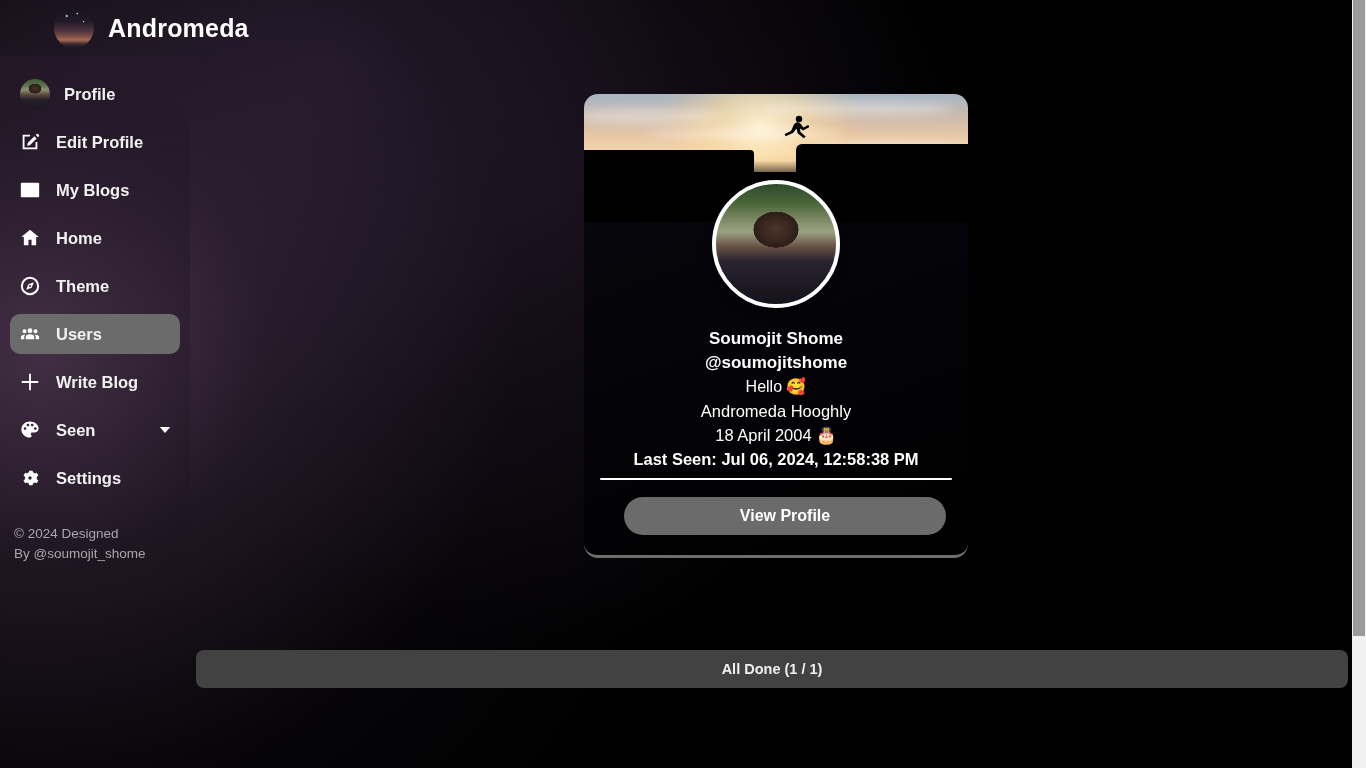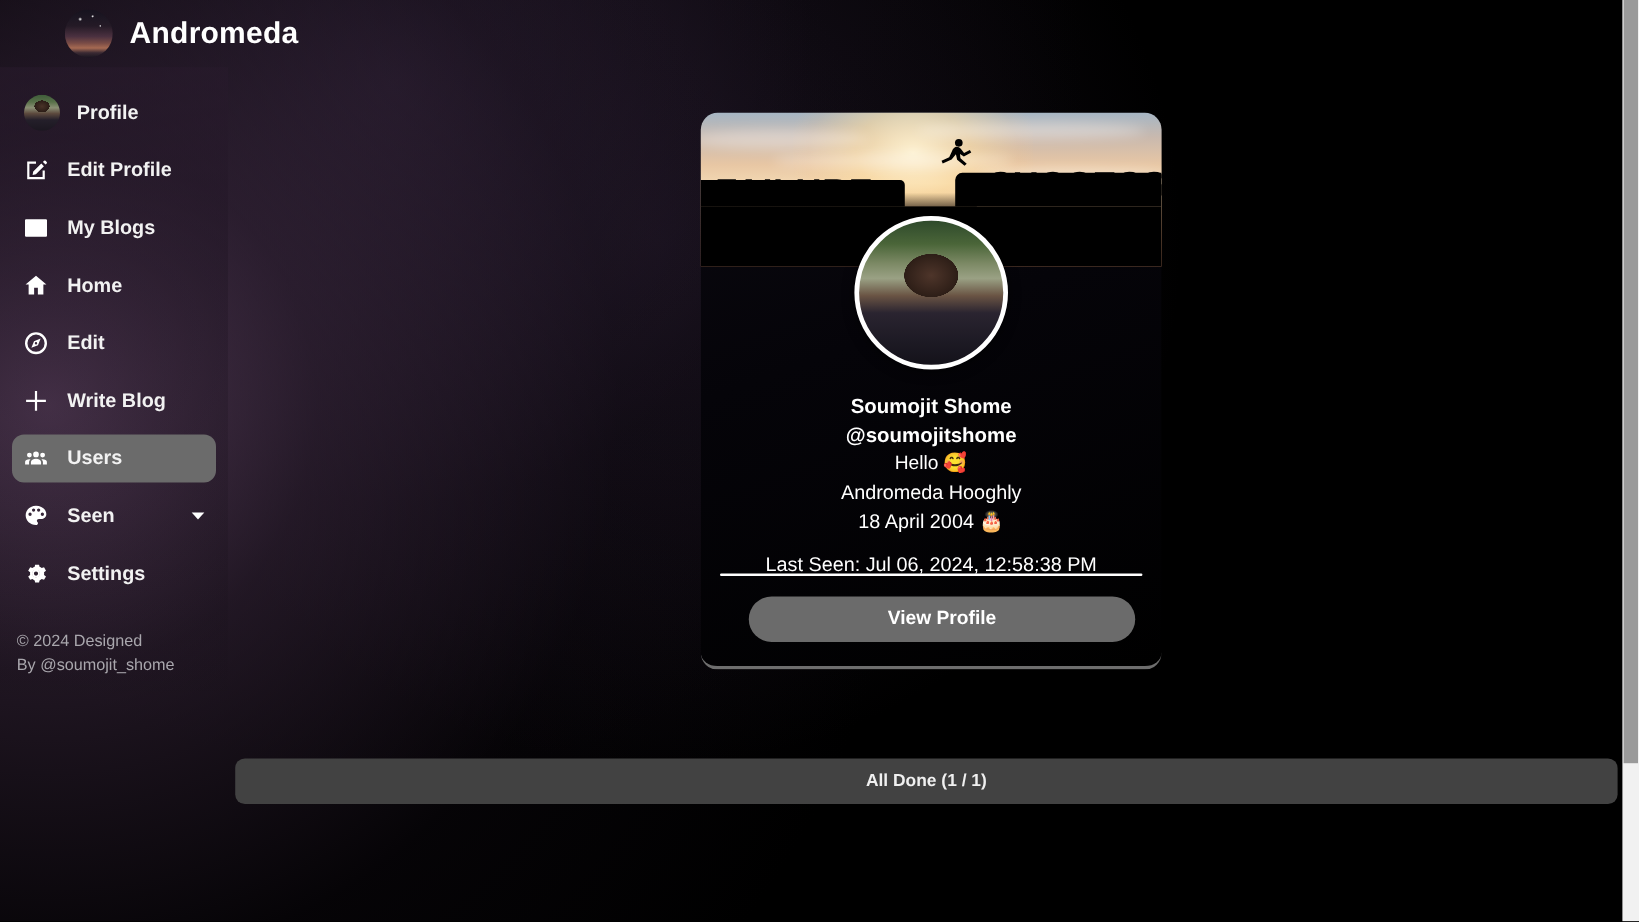--- a/index.html
+++ b/index.html
@@ -141,36 +141,36 @@
   #card-body {
     position:absolute; left:0; top:233px; width:100%;
     display:flex; flex-direction:column; align-items:center;
     text-align:center;
   }
   #p-name { font-size:17px; font-weight:bold; color:#fff; line-height:24px; }
   #p-handle { font-size:17px; font-weight:bold; color:#fff; line-height:24px; margin-top:0px; }
   #p-bio { font-size:16px; font-weight:normal; color:#fff; line-height:24px; }
   #p-location { font-size:16.5px; font-weight:normal; color:#fff; line-height:24px; }
   #p-birthday { font-size:16.5px; font-weight:normal; color:#fff; line-height:24px; }
-  #p-lastseen { font-size:16.5px; font-weight:normal; color:#fff; line-height:24px;margin-top:12px; }
+  #p-lastseen { font-size:16.5px; font-weight:bold; color:#fff; line-height:24px; }
 
   #card-divider {
     position:absolute; left:16px; top:384px; width:352px; height:2px;
     background:#fff; border-radius:1px;
   }
   #view-profile-btn {
     position:absolute; left:40px; top:403px; width:322px; height:38px;
     border:none; border-radius:19px; background:#6b6b6b;
     color:#fff; font-family:"Liberation Sans", sans-serif;
     font-size:16px; font-weight:bold; cursor:pointer;
   }
 
   
   #all-done-bar {
-    position:absolute; left:196px; top:632px; width:1152px; height:38px;
+    position:absolute; left:196px; top:650px; width:1152px; height:38px;
     background:#424242; border-radius:8px;
     display:flex; align-items:center; justify-content:center;
     color:#f0f0f0; font-size:14.5px; font-weight:bold;
     z-index:20;
   }
 
   
   #scrollbar-track {
     position:absolute; right:0; top:0; width:14px; height:768px;
     background:#f1f1f1; z-index:50;
@@ -227,39 +227,39 @@
       </span>
       <span class="nav-label">Home</span>
     </div>
 
     <div class="nav-item">
       <span class="nav-ico">
         <svg viewBox="0 0 24 24">
             <path d="M12 2a10 10 0 1 0 0 20 10 10 0 0 0 0-20zm0 2.2a7.8 7.8 0 1 1 0 15.6 7.8 7.8 0 0 1 0-15.6zm4.2 3.6-6 2.4-2.4 6 6-2.4 2.4-6zM12 10.9a1.1 1.1 0 1 1 0 2.2 1.1 1.1 0 0 1 0-2.2z"></path>
           </svg>
       </span>
-      <span class="nav-label">Edit</span>
+      <span class="nav-label">Theme</span>
+    </div>
+
+    <div class="nav-item active">
+      <span class="nav-ico">
+        <svg viewBox="0 0 24 24">
+            <path d="M12 11a2.6 2.6 0 1 0 0-5.2A2.6 2.6 0 0 0 12 11zm-6 .2A2.2 2.2 0 1 0 6 6.8a2.2 2.2 0 0 0 0 4.4zm12 0a2.2 2.2 0 1 0 0-4.4 2.2 2.2 0 0 0 0 4.4zM12 12.4c-2.5 0-4.6 1.3-4.6 2.9v2.3h9.2v-2.3c0-1.6-2.1-2.9-4.6-2.9zm-6 .3c-2.1 0-3.9 1.1-3.9 2.4v2.5h3.6v-2.3c0-.9.5-1.8 1.4-2.4a6 6 0 0 0-1.1-.2zm12 0c-.4 0-.8 0-1.1.2.9.6 1.4 1.5 1.4 2.4v2.3h3.6v-2.5c0-1.3-1.8-2.4-3.9-2.4z"></path>
+          </svg>
+      </span>
+      <span class="nav-label">Users</span>
     </div>
 
     <div class="nav-item">
       <span class="nav-ico">
         <svg viewBox="0 0 24 24">
             <path d="M11 3h2v8h8v2h-8v8h-2v-8H3v-2h8V3z"></path>
           </svg>
       </span>
       <span class="nav-label">Write Blog</span>
-    </div>
-
-    <div class="nav-item active">
-      <span class="nav-ico">
-        <svg viewBox="0 0 24 24">
-            <path d="M12 11a2.6 2.6 0 1 0 0-5.2A2.6 2.6 0 0 0 12 11zm-6 .2A2.2 2.2 0 1 0 6 6.8a2.2 2.2 0 0 0 0 4.4zm12 0a2.2 2.2 0 1 0 0-4.4 2.2 2.2 0 0 0 0 4.4zM12 12.4c-2.5 0-4.6 1.3-4.6 2.9v2.3h9.2v-2.3c0-1.6-2.1-2.9-4.6-2.9zm-6 .3c-2.1 0-3.9 1.1-3.9 2.4v2.5h3.6v-2.3c0-.9.5-1.8 1.4-2.4a6 6 0 0 0-1.1-.2zm12 0c-.4 0-.8 0-1.1.2.9.6 1.4 1.5 1.4 2.4v2.3h3.6v-2.5c0-1.3-1.8-2.4-3.9-2.4z"></path>
-          </svg>
-      </span>
-      <span class="nav-label">Users</span>
     </div>
 
     <div class="nav-item">
       <span class="nav-ico">
         <svg viewBox="0 0 24 24">
             <path d="M12 2.6C6.8 2.6 2.6 6.4 2.6 11.4c0 5 4.2 8.8 9.4 8.8 1 0 1.8-.7 1.8-1.6 0-.4-.2-.8-.5-1.1-.3-.3-.5-.7-.5-1.1 0-.9.8-1.6 1.8-1.6h2c2.6 0 4.8-2 4.8-4.5 0-4.2-4.2-7.7-9.4-7.7zM6.6 11.9a1.5 1.5 0 1 1 0-3 1.5 1.5 0 0 1 0 3zm3.2-3.8a1.5 1.5 0 1 1 0-3 1.5 1.5 0 0 1 0 3zm4.6 0a1.5 1.5 0 1 1 0-3 1.5 1.5 0 0 1 0 3zm3.4 3.8a1.5 1.5 0 1 1 0-3 1.5 1.5 0 0 1 0 3z"></path>
           </svg>
       </span>
       <span class="nav-label">Seen</span>
       <span class="chev">

